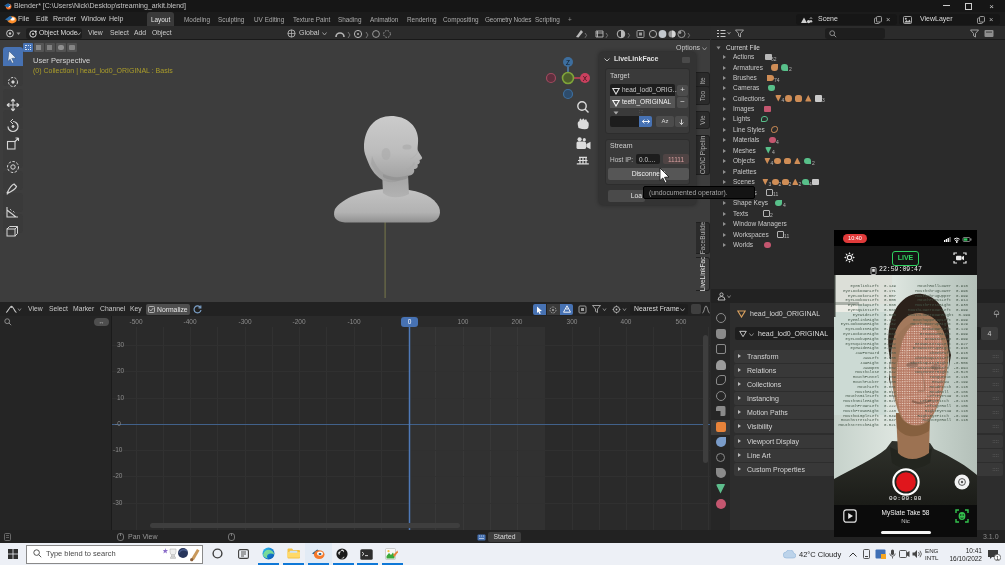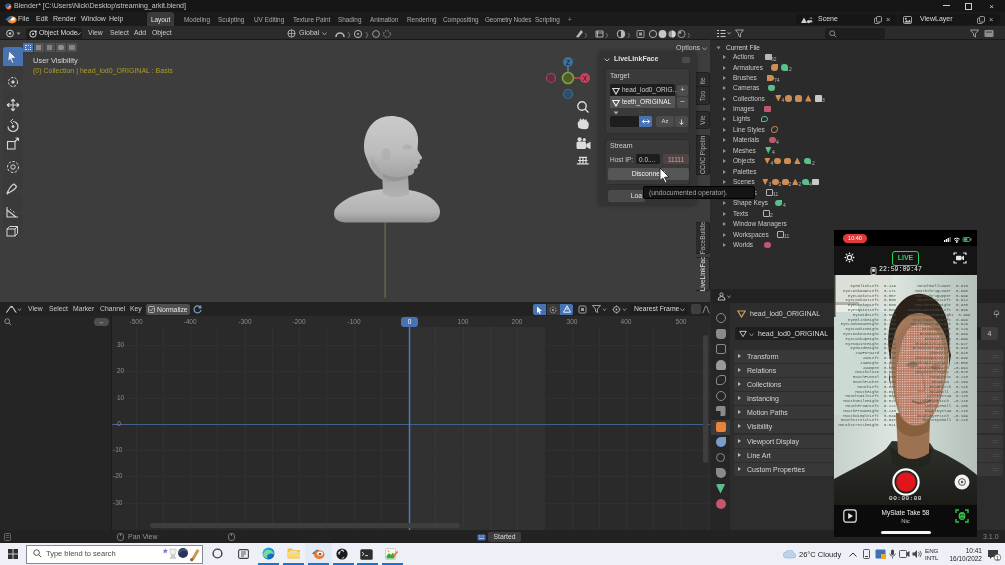--- a/index.html
+++ b/index.html
@@ -209,21 +209,21 @@
     <span class="abs" style="left:24px;top:2px;width:5px;height:5px;background:#818181"></span>
     <span class="abs" style="left:33px;width:10px;height:9px;background:#535353;border-radius:1px"></span>
     <span class="abs" style="left:35px;top:2px;width:6px;height:5px;background:#8f8f8f;border-radius:2px"></span>
     <span class="abs" style="left:44px;width:10px;height:9px;background:#515151;border-radius:1px"></span>
     <span class="abs" style="left:46px;top:2px;width:6px;height:5px;background:#858585;border-radius:1px"></span>
   </div>
   <span class="abs" style="left:676px;top:4px;font-size:7px;color:#ccc">Options</span>
   <svg class="abs" style="left:702px;top:7px" width="5" height="4">
       <path d="M0.5 0.5 L2.5 3 L4.5 0.5" stroke="#999" fill="none"></path>
     </svg>
-  <div class="abs" id="vptext1">User Visibility</div>
+  <div class="abs" id="vptext1">User Perspective</div>
   <div class="abs" id="vptext2">(0) Collection | head_lod0_ORIGINAL : Basis</div>
 
   <div class="tbtn active" style="top:7px;border-radius:3px 3px 0 0"></div>
   <div class="tbtn" style="top:26.5px;border-radius:0 0 3px 3px"></div>
   <div class="tbtn" style="top:49px;border-radius:3px"></div>
   <div class="tbtn" style="top:70px;border-radius:3px 3px 0 0"></div>
   <div class="tbtn" style="top:89.5px"></div>
   <div class="tbtn" style="top:109px;border-radius:0 0 3px 3px"></div>
   <div class="tbtn" style="top:131px;border-radius:3px"></div>
   <div class="tbtn" style="top:152.5px;border-radius:3px"></div>
@@ -1030,21 +1030,21 @@
   <span class="tuline" style="left:258px;width:21px"></span>
   <span class="tuline" style="left:283px;width:21px"></span>
   <span class="tuline" style="left:308px;width:21px"></span>
   <span class="tuline" style="left:333px;width:21px"></span>
   <span class="tuline" style="left:357px;width:21px"></span>
   <span class="tuline" style="left:382px;width:21px"></span>
 
   <svg class="abs" style="left:783px;top:7px" width="13" height="9" viewBox="0 0 13 9">
       <path d="M3.5 8 a3 3 0 0 1 -0.4 -6 a4 4 0 0 1 7.6 1.2 a2.4 2.4 0 0 1 -0.6 4.8 Z" fill="#bcd3ea" stroke="#8fb3d9" stroke-width="0.6"></path>
     </svg>
-  <span class="abs" style="left:799px;top:7px;font-size:7.5px;color:#222">26°C  Cloudy</span>
+  <span class="abs" style="left:799px;top:7px;font-size:7.5px;color:#222">42°C  Cloudy</span>
   <svg class="abs" style="left:849px;top:9px" width="8" height="5" viewBox="0 0 8 5">
       <path d="M0.5 4.5 L4 1 L7.5 4.5" fill="none" stroke="#333" stroke-width="1"></path>
     </svg>
   <svg class="abs" style="left:862px;top:6px" width="9" height="10" viewBox="0 0 9 10">
       <rect x="1.5" y="0.5" width="6" height="9" rx="1" fill="none" stroke="#444" stroke-width="0.9"></rect>
       <rect x="3" y="7" width="3" height="1" fill="#444"></rect>
     </svg>
   <svg class="abs" style="left:875px;top:6px" width="11" height="10" viewBox="0 0 11 10">
       <rect x="0.5" y="0.5" width="10" height="9" rx="1" fill="#3f6fb5"></rect>
       <rect x="6" y="5" width="5" height="5" fill="#f5a623"></rect>

